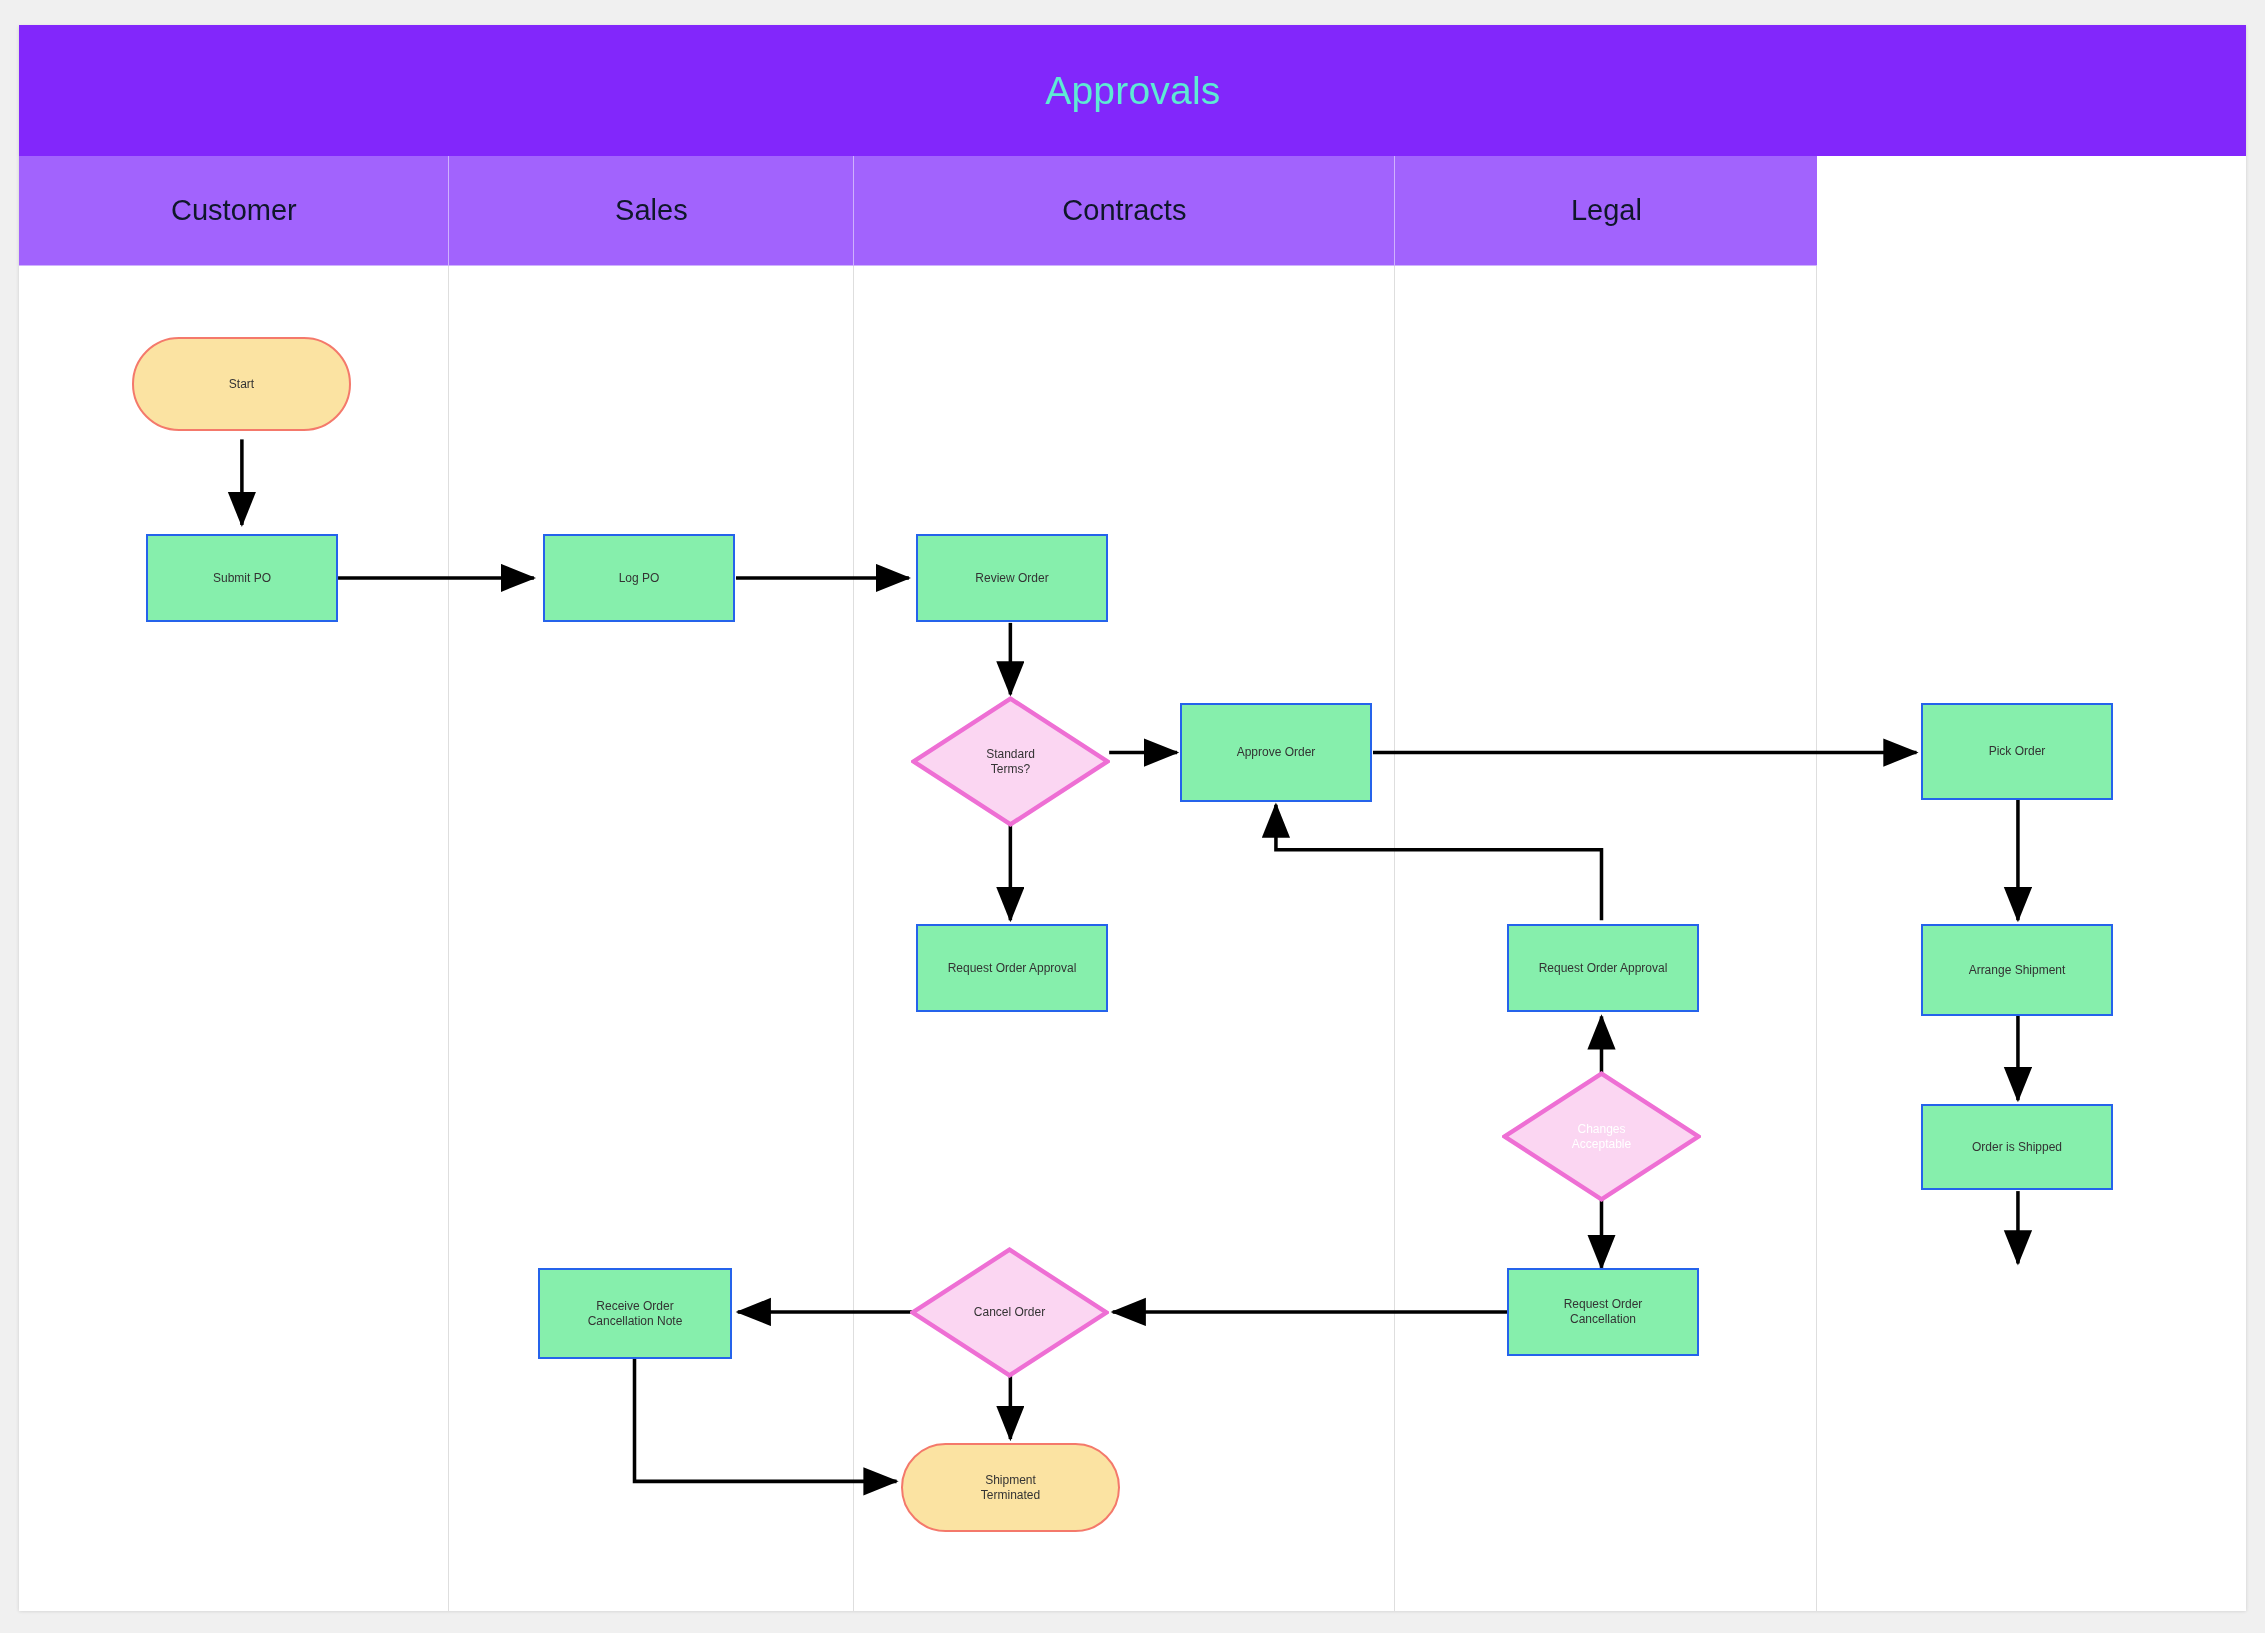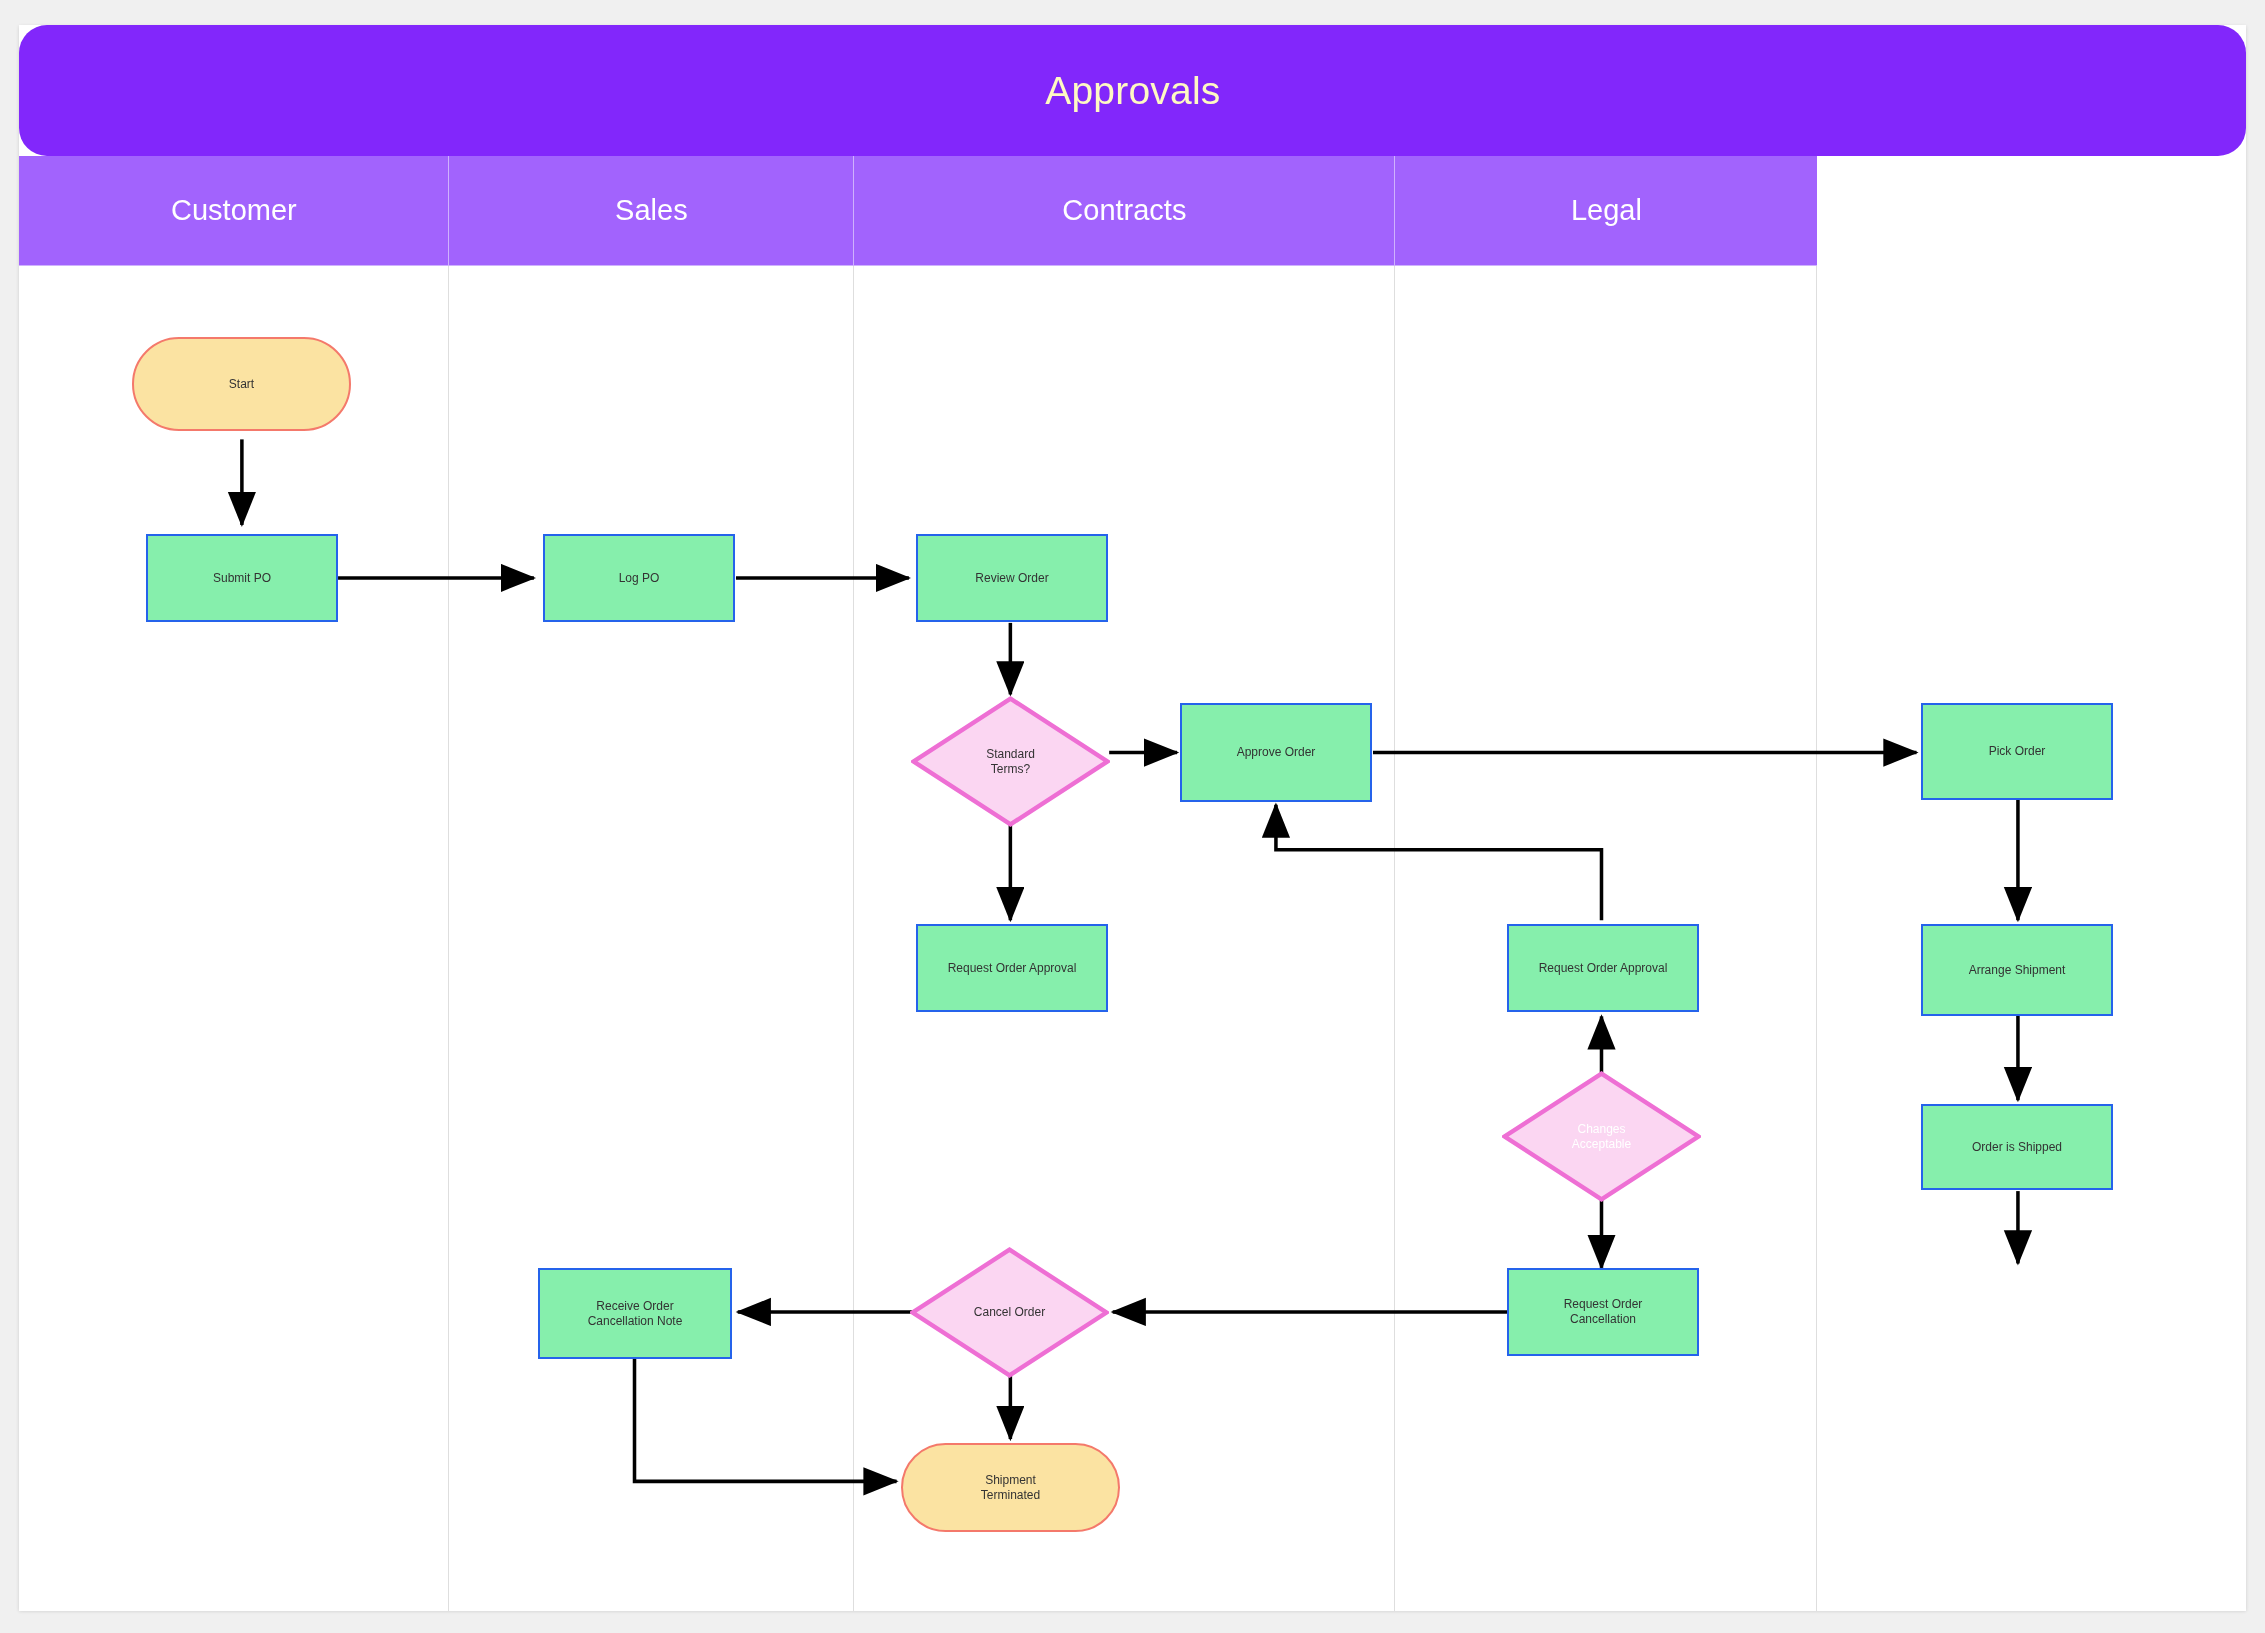--- a/index.html
+++ b/index.html
@@ -24,40 +24,39 @@
     background: #ffffff;
     box-shadow: 0 0.9px 3.5px rgba(0,0,0,0.14);
   }
   #pool-title {
     position: absolute;
     left: 0;
     top: 0;
     width: 2227px;
     height: 131px;
     background: #8227fb;
-    color: #fef9c3;
+    color: #5eead4;
     font-size: 39px;
     font-weight: 400;
     display: flex;
     align-items: center;
     justify-content: center;
     letter-spacing: 0.2px;
-    border-radius: 28px;
   }
   #lane-header-row {
     position: absolute;
     left: 0;
     top: 131px;
     width: 2227px;
     height: 110px;
     display: flex;
   }
   .lane-header {
     background: #a263fd;
-    color: #ffffff;
+    color: #0f172a;
     font-size: 29px;
     display: flex;
     align-items: center;
     justify-content: center;
     box-sizing: border-box;
     border-right: 1.8px solid #cfb2fd;
     border-bottom: 1.8px solid #cfb2fd;
   }
   .lane-header:last-child { border-right: none; }
   #lane-body-row {

